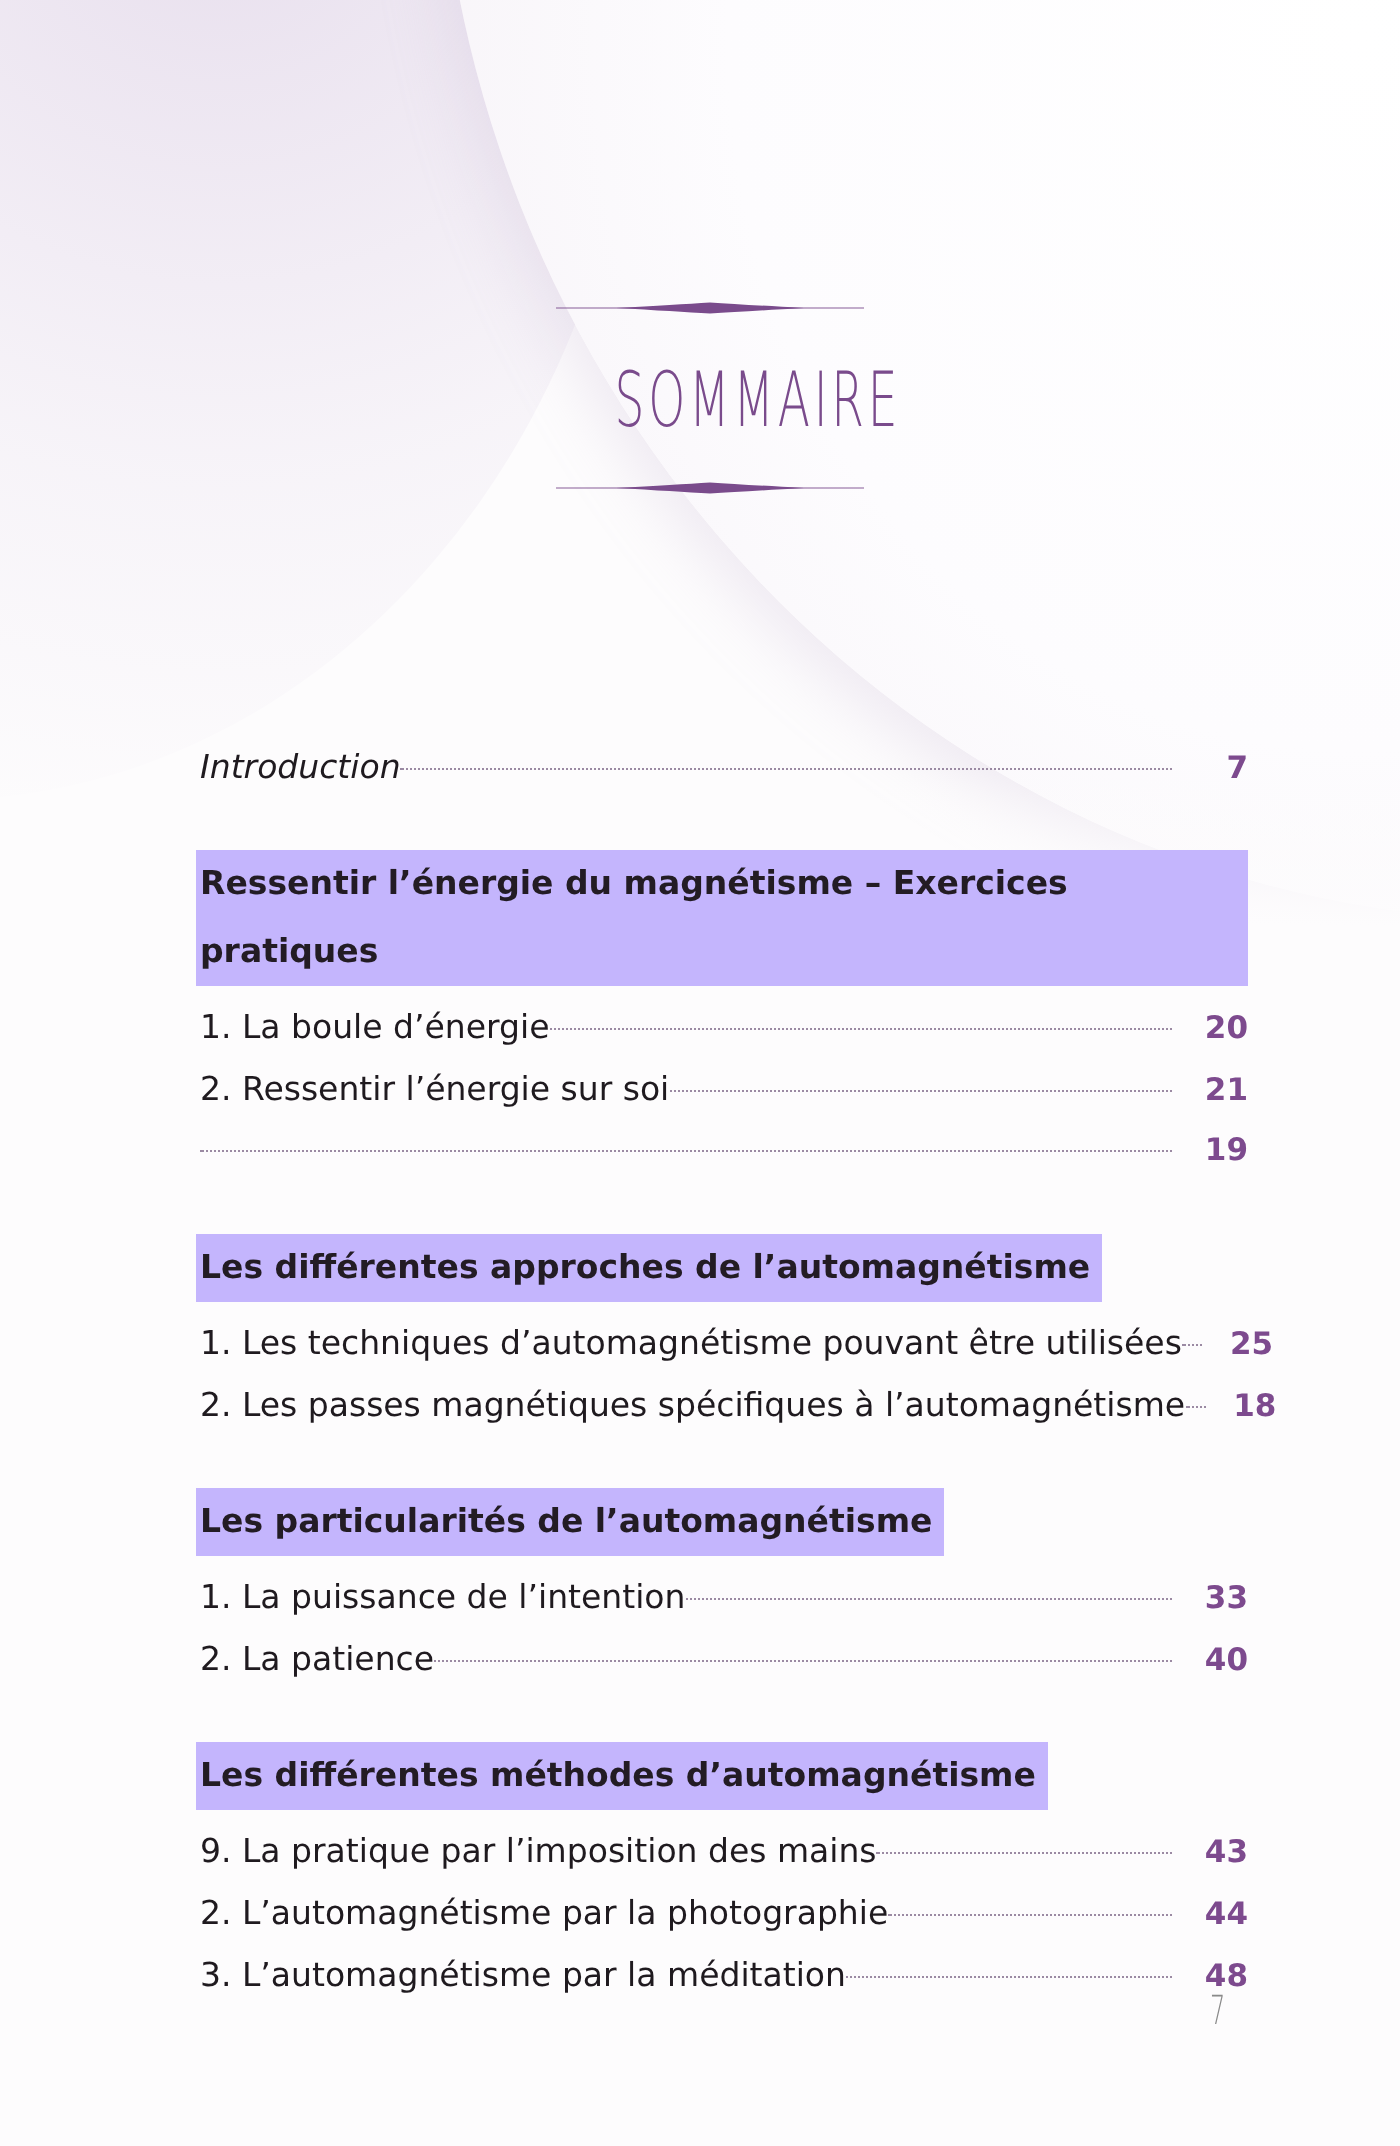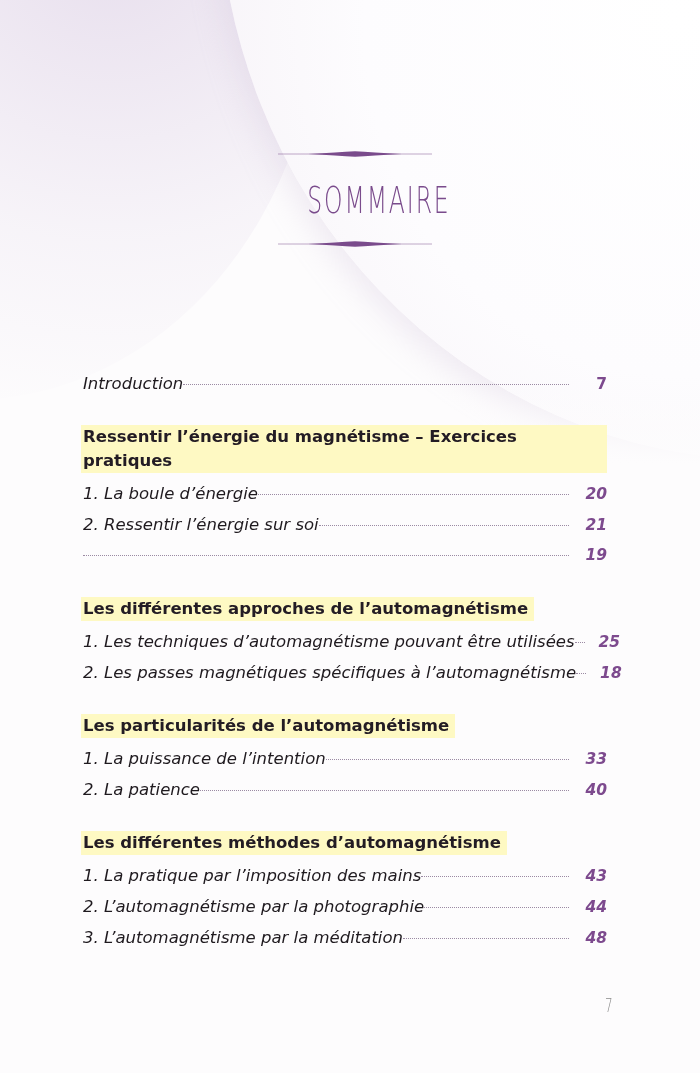--- a/index.html
+++ b/index.html
@@ -67,21 +67,21 @@
       letter-spacing: 3px;
       color: #7a4b8c;
       line-height: 40px;
       transform: scaleX(0.62);
       transform-origin: center;
       white-space: nowrap;
     }
 
     .toc {
       position: absolute;
-      left: 83px;
+      left: 100px;
       top: 368px;
       width: 524px;
     }
     .entry {
       display: flex;
       align-items: baseline;
       height: 31px;
       font-size: 16.5px;
       line-height: 31px;
     }
@@ -118,31 +118,30 @@
       font-weight: bold;
       color: #7d4a8e;
       font-size: 15.5px;
     }
     .section {
       margin-top: 26px;
       margin-bottom: 4px;
     }
     .section .heading {
       display: inline-block;
-      background: #fef9c3;
+      background: #c4b5fd;
       font-weight: bold;
       font-size: 16.5px;
-      line-height: 24px;
+      line-height: 34px;
       padding: 0 6px 0 2px;
       margin-left: -2px;
       color: #231c24;
     }
     .section .items {
       margin-top: 5px;
-      font-style: italic;
     }
     .folio {
       position: absolute;
       left: 605px;
       top: 993px;
       font-size: 20px;
       font-weight: 200;
       color: #8a8a8a;
       transform: scaleX(0.6);
       transform-origin: left;
@@ -241,21 +240,21 @@
           </span>
         <span class="page">40</span>
       </div>
     </div>
   </div>
 
   <div class="section">
     <div class="heading">Les différentes méthodes d’automagnétisme</div>
     <div class="items">
       <div class="entry">
-        <span class="label">1. La pratique par l’imposition des mains</span>
+        <span class="label">9. La pratique par l’imposition des mains</span>
         <span class="dots-wrap">
             <span class="dots"></span>
           </span>
         <span class="page">43</span>
       </div>
       <div class="entry">
         <span class="label">2. L’automagnétisme par la photographie</span>
         <span class="dots-wrap">
             <span class="dots"></span>
           </span>

